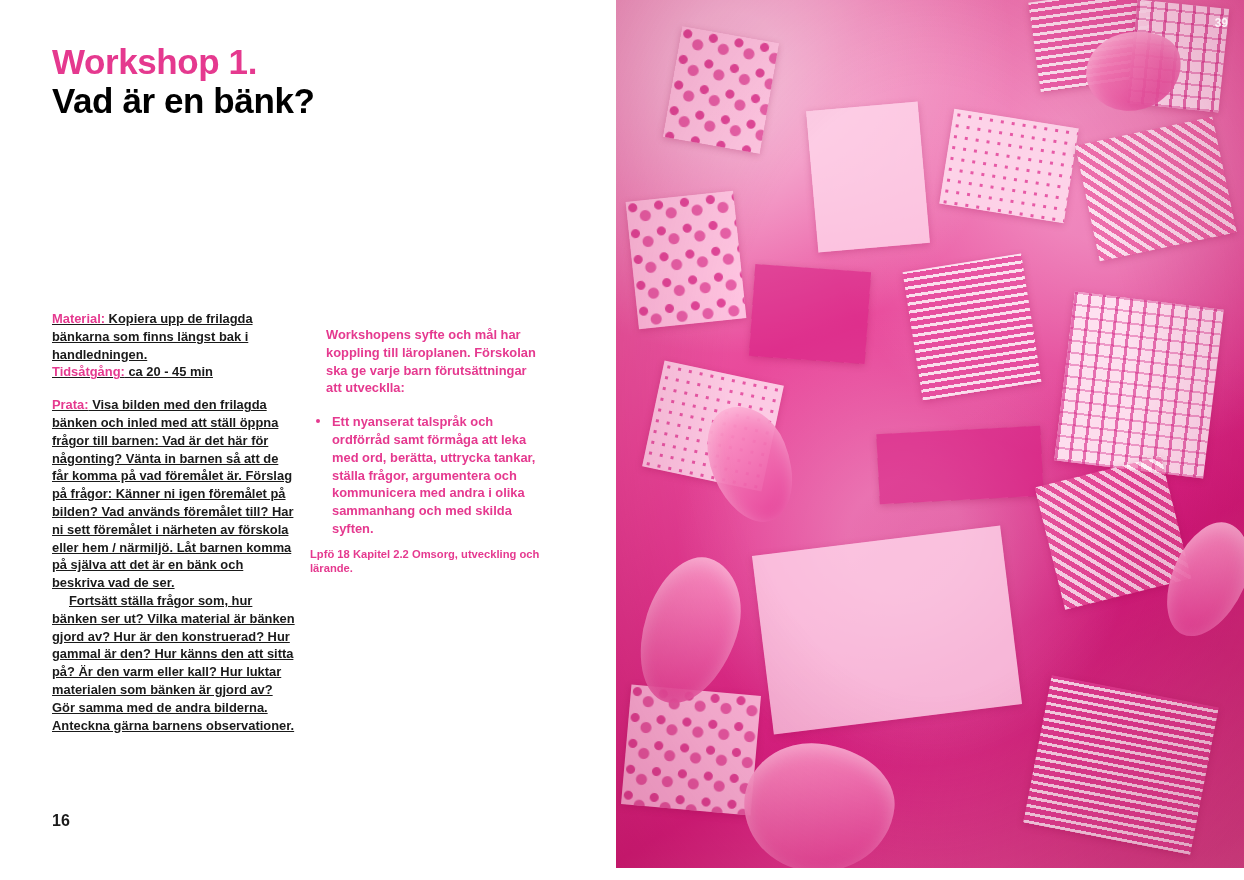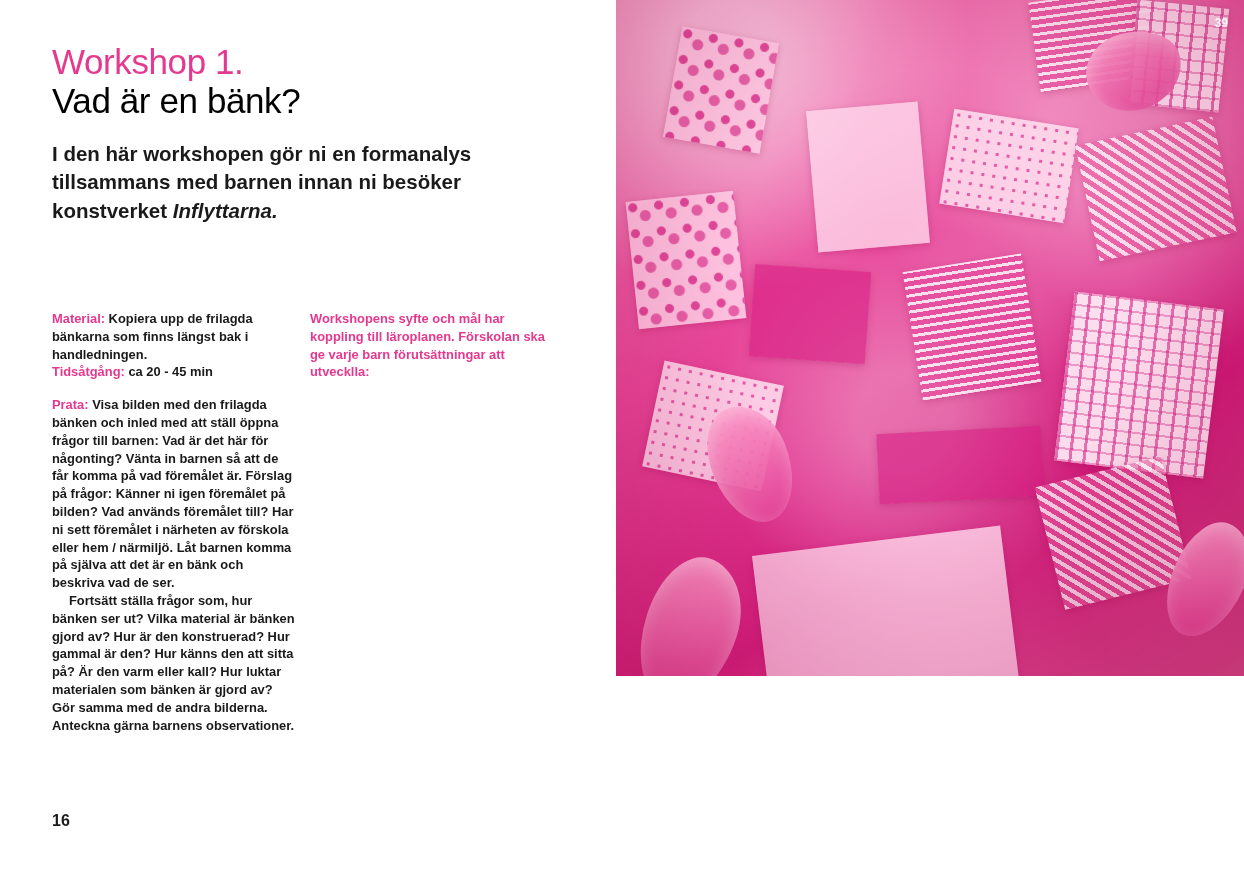--- a/index.html
+++ b/index.html
@@ -28,21 +28,21 @@
 
   .title-block {
     position: absolute;
     left: 52px;
     top: 42px;
     width: 520px;
   }
   .title-line {
     font-size: 35px;
     line-height: 1.12;
-    font-weight: 400;
+    font-weight: 700;
     letter-spacing: -0.4px;
     margin: 0;
   }
   .title-line-1 { color: #e5398f; }
   .title-line-2 { color: #000000; }
 
   .lede {
     position: absolute;
     left: 52px;
     top: 140px;
@@ -73,35 +73,36 @@
     width: 243px;
   }
 
   .lbl {
     color: #e5398f;
     font-weight: 700;
   }
   .p {
     margin: 0 0 0 0;
     font-weight: 700;
+    text-decoration: underline;
   }
   .p.body {
     font-weight: 700;
   }
   .gap {
     height: 15px;
   }
   .indent {
     text-indent: 17px;
   }
 
   .col-right .intro {
     color: #e5398f;
     font-weight: 700;
-    margin: 0;
+    margin: 16px;
   }
   .bullet-wrap {
     margin-top: 15px;
     position: relative;
     padding-left: 22px;
     color: #e5398f;
     font-weight: 700;
   }
   .bullet-dot {
     position: absolute;
@@ -128,21 +129,21 @@
     font-weight: 700;
     color: #1a1a1a;
   }
 
   
   .photo-pane {
     position: absolute;
     left: 616px;
     top: 0;
     width: 628px;
-    height: 676px;
+    height: 868px;
     overflow: hidden;
     background: #ec5ba0;
   }
   .photo-inner {
     position: absolute;
     inset: 0;
     background:
       radial-gradient(circle at 18% 8%, rgba(255,255,255,0.55) 0 6%, rgba(255,255,255,0) 30%),
       radial-gradient(circle at 78% 20%, rgba(255,255,255,0.35) 0 8%, rgba(255,255,255,0) 34%),
       radial-gradient(circle at 46% 62%, rgba(255,255,255,0.30) 0 9%, rgba(255,255,255,0) 36%),
@@ -210,32 +211,36 @@
 
 <div class="page">
 
   <div class="left-pane">
 
     <div class="title-block">
       <div class="title-line title-line-1">Workshop 1.</div>
       <div class="title-line title-line-2">Vad är en bänk?</div>
     </div>
 
-    <p class="lede"><span>I den här workshopen gör ni en formanalys tillsammans med barnen innan ni besöker konstverket </span><span class="it">Inflyttarna.</span></p>
 
     <div class="col col-left">
       <p class="p body"><span class="lbl">Material:</span><span> Kopiera upp de frilagda bänkarna som finns längst bak i handledningen.</span></p>
       <p class="p body"><span class="lbl">Tidsåtgång:</span><span> ca 20 - 45 min</span></p>
       <div class="gap"></div>
       <p class="p body"><span class="lbl">Prata:</span><span> Visa bilden med den frilagda bänken och inled med att ställ öppna frågor till barnen: Vad är det här för någonting? Vänta in barnen så att de får komma på vad föremålet är. Förslag på frågor: Känner ni igen föremålet på bilden? Vad används föremålet till? Har ni sett föremålet i närheten av förskola eller hem / närmiljö. Låt barnen komma på själva att det är en bänk och beskriva vad de ser.</span></p>
       <p class="p body indent">Fortsätt ställa frågor som, hur bänken ser ut? Vilka material är bänken gjord av? Hur är den konstruerad? Hur gammal är den? Hur känns den att sitta på? Är den varm eller kall? Hur luktar materialen som bänken är gjord av? Gör samma med de andra bilderna. Anteckna gärna barnens observationer.</p>
     </div>
 
     <div class="col col-right">
       <p class="intro">Workshopens syfte och mål har koppling till läroplanen. Förskolan ska ge varje barn förutsättningar att utvecklla:</p>
+      <div class="bullet-wrap">
+        <span class="bullet-dot"></span>
+        <span>Ett nyanserat talspråk och ordförråd samt förmåga att leka med ord, berätta, uttrycka tankar, ställa frågor, argumentera och kommunicera med andra i olika sammanhang och med skilda syften.</span>
+      </div>
+      <p class="source">Lpfö 18 Kapitel 2.2 Omsorg, utveckling och lärande.</p>
     </div>
 
     <div class="page-number">16</div>
   </div>
 
   <div class="photo-pane">
     <div class="photo-inner">
 
       <div class="sheet stripes" style="left:418px; top:-6px; width:120px; height:90px; transform:rotate(-8deg);"></div>
       <div class="sheet ikat" style="left:516px; top:4px; width:92px; height:104px; transform:rotate(6deg);"></div>

